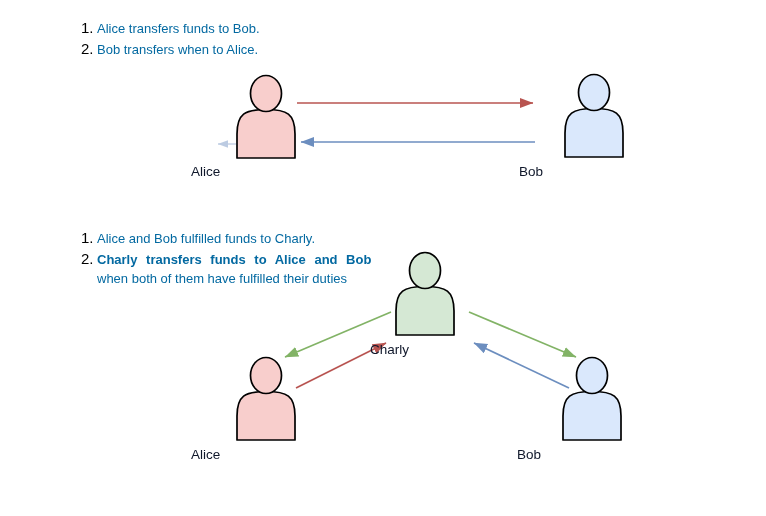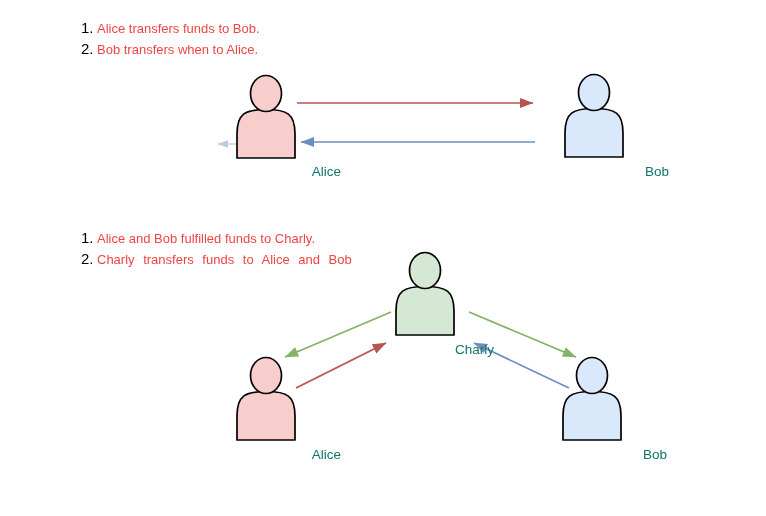--- a/index.html
+++ b/index.html
@@ -13,28 +13,28 @@
     overflow: hidden;
   }
   .steps { position: absolute; }
   .step-row { display: flex; align-items: baseline; line-height: 19.5px; }
   .step-num {
     flex: 0 0 16px;
     width: 16px;
     font-size: 15px;
     color: #000000;
   }
-  .step-text { font-size: 13px; color: #ef4444; white-space: nowrap; }
-  .step-text.justified { word-spacing: 5px; }
+  .step-text { font-size: 13px; color: #0369a1; white-space: nowrap; }
+  .step-text.justified { word-spacing: 5px; font-weight: bold; }
   .actor-label {
     position: absolute;
     width: 150px;
-    text-align: right;
+    text-align: left;
     font-size: 13.5px;
-    color: #0f766e;
+    color: #0f172a;
     line-height: 16px;
   }
   svg.canvas { position: absolute; left: 0; top: 0; }
 </style>
 </head>
 <body>
 
 <div class="slide">
 
   <div class="steps" style="left:81px; top:18px;">
@@ -49,20 +49,24 @@
   </div>
 
   <div class="steps" style="left:81px; top:228px;">
     <div class="step-row">
       <span class="step-num">1.</span>
       <span class="step-text">Alice and Bob fulfilled funds to Charly.</span>
     </div>
     <div class="step-row">
       <span class="step-num">2.</span>
       <span class="step-text justified">Charly transfers funds to Alice and Bob</span>
+    </div>
+    <div class="step-row">
+      <span class="step-num"></span>
+      <span class="step-text">when both of them have fulfilled their duties</span>
     </div>
   </div>
 
   <svg class="canvas" width="766" height="516" viewBox="0 0 766 516">
     <defs>
       <marker id="ah-red" markerWidth="9" markerHeight="7" refX="7.8" refY="3" orient="auto" markerUnits="strokeWidth">
         <path d="M0,0 L8,3 L0,6 Z" fill="#b85450"></path>
       </marker>
       <marker id="ah-blue" markerWidth="9" markerHeight="7" refX="7.8" refY="3" orient="auto" markerUnits="strokeWidth">
         <path d="M0,0 L8,3 L0,6 Z" fill="#6c8ebf"></path>
@@ -107,17 +111,17 @@
     </g>
 
     <g transform="translate(562,357)" stroke-width="1.7" fill="none" stroke-linejoin="round" stroke="#000000">
       <path d="M 1,83 L 1,59 C 1,38.5 9,34.5 30,34.5 C 51,34.5 59,38.5 59,59 L 59,83 Z" fill="#dae8fc"></path>
       <ellipse cx="30" cy="18.5" rx="15.5" ry="18" fill="#dae8fc"></ellipse>
     </g>
   </svg>
 
   <div class="actor-label" style="left:191px; top:164px;">Alice</div>
   <div class="actor-label" style="left:519px; top:164px;">Bob</div>
-  <div class="actor-label" style="left:344px; top:342px;">Charly</div>
+  <div class="actor-label" style="left:370px; top:342px;">Charly</div>
   <div class="actor-label" style="left:191px; top:447px;">Alice</div>
   <div class="actor-label" style="left:517px; top:447px;">Bob</div>
 
 </div>
 
 </body></html>

